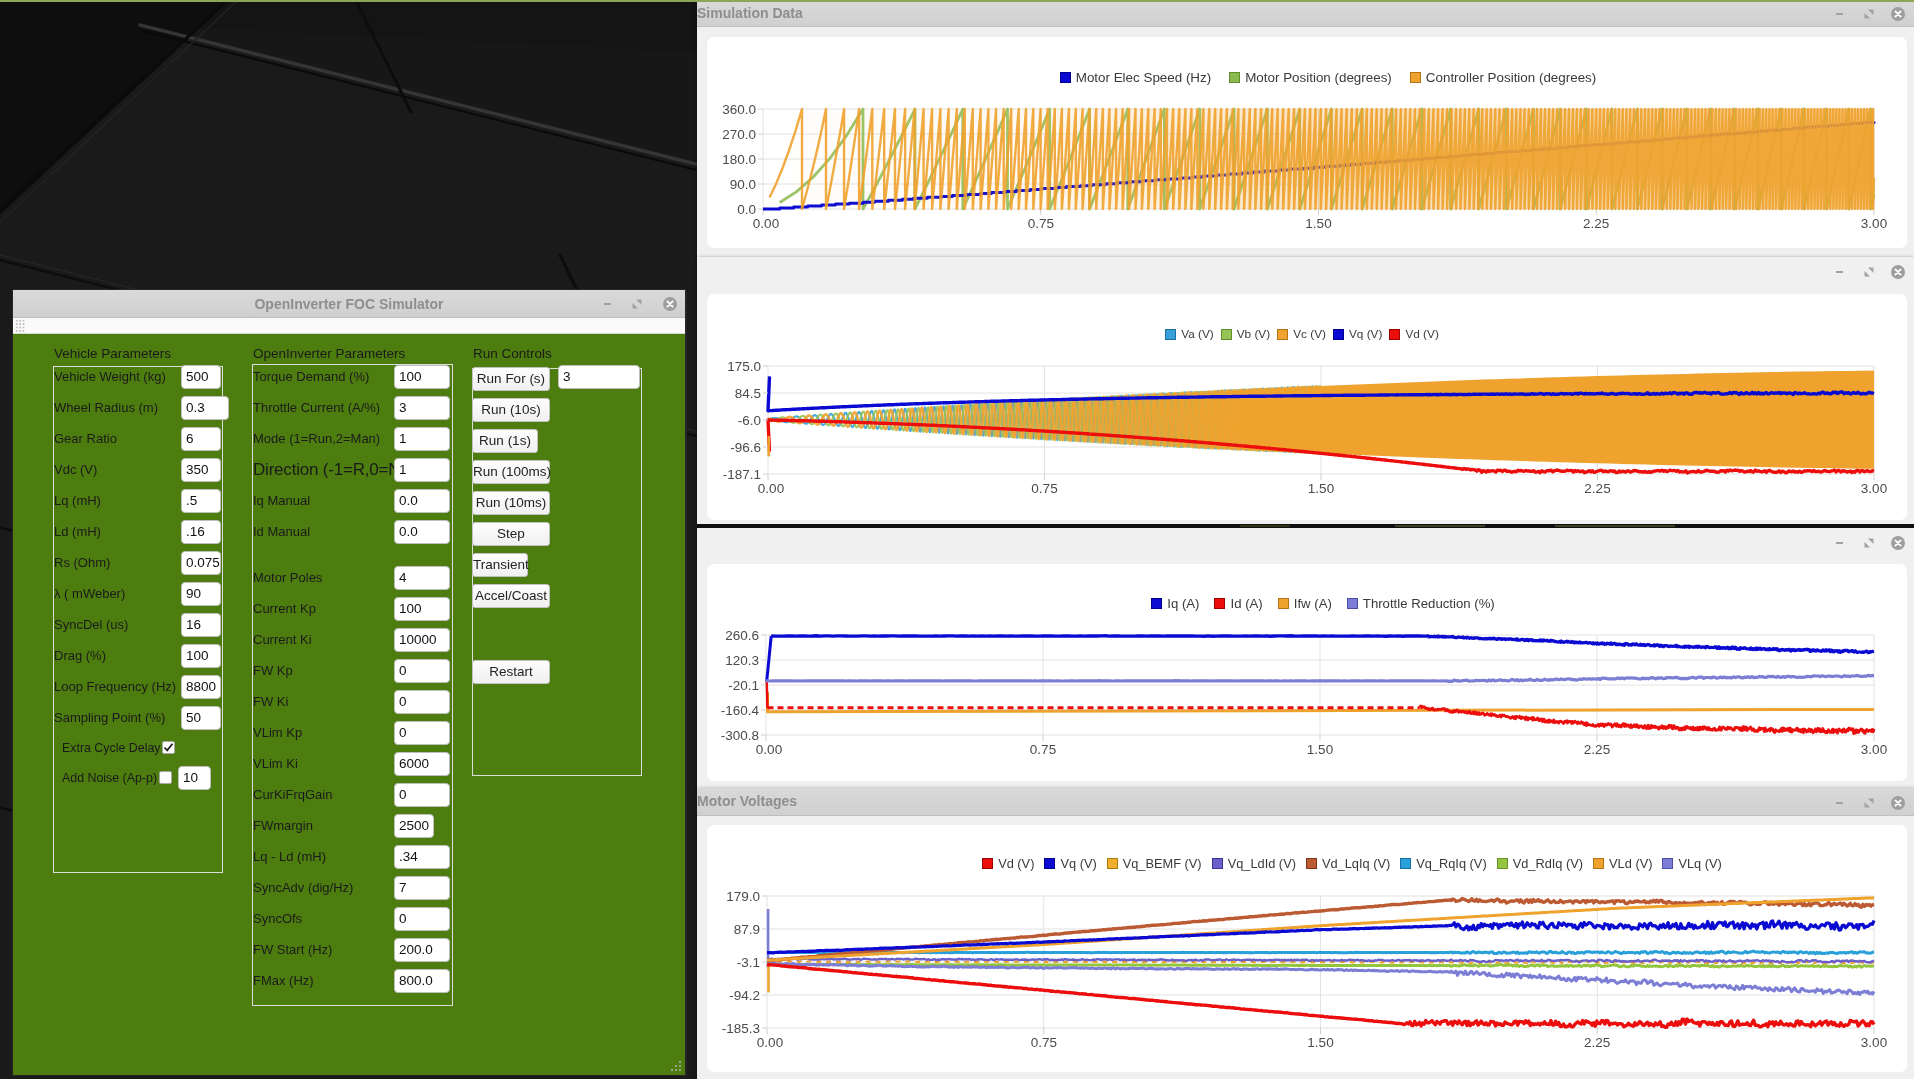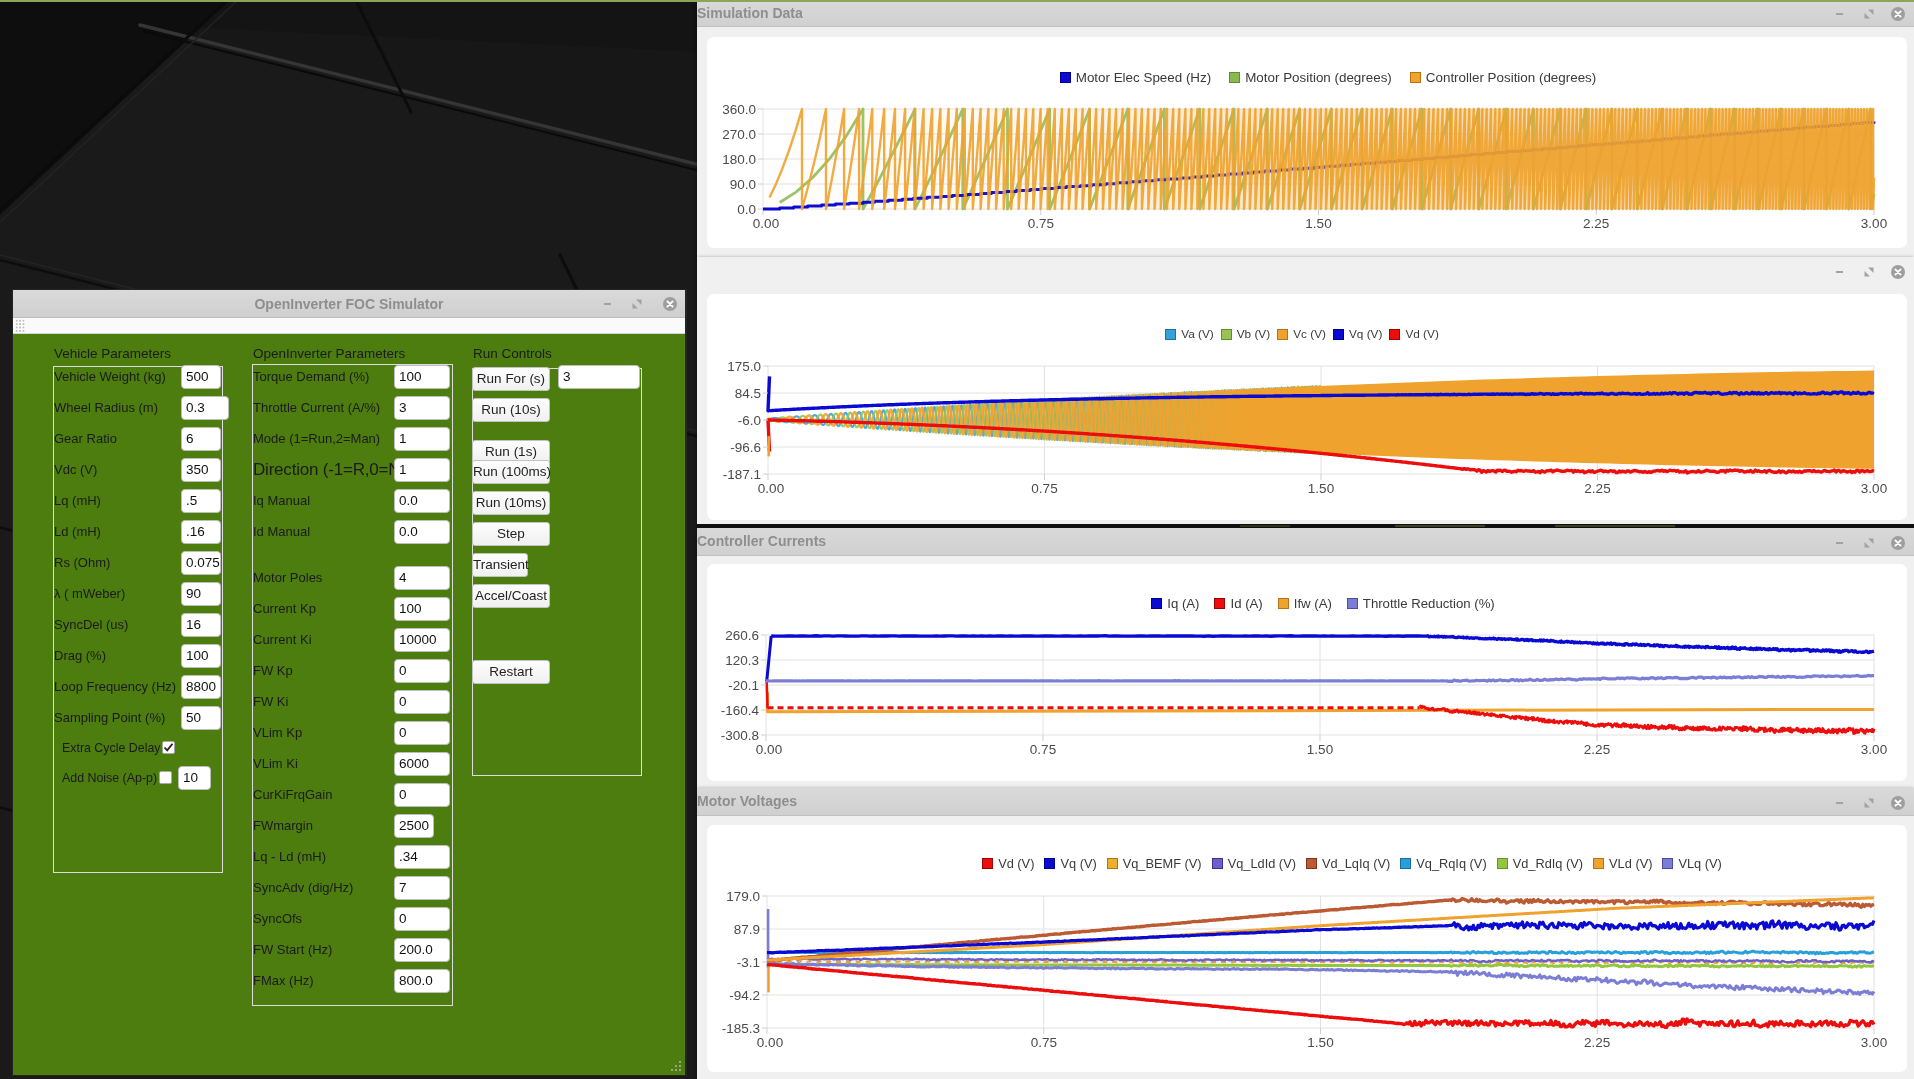--- a/index.html
+++ b/index.html
@@ -133,21 +133,21 @@
       <div class="lab" style="left:240px;top:542px">SyncAdv (dig/Hz)</div>
       <div class="inp" style="left:381px;top:540px;width:56px">7</div>
       <div class="lab" style="left:240px;top:573px">SyncOfs</div>
       <div class="inp" style="left:381px;top:571px;width:56px">0</div>
       <div class="lab" style="left:240px;top:604px">FW Start (Hz)</div>
       <div class="inp" style="left:381px;top:602px;width:56px">200.0</div>
       <div class="lab" style="left:240px;top:635px">FMax (Hz)</div>
       <div class="inp" style="left:381px;top:633px;width:56px">800.0</div>
       <div class="btn" style="left:459px;top:31px;width:78px">Run For (s)</div>
       <div class="btn" style="left:459px;top:62px;width:78px">Run (10s)</div>
-      <div class="btn" style="left:459px;top:104px;width:78px">Run (1s)</div>
+      <div class="btn" style="left:459px;top:93px;width:66px">Run (1s)</div>
       <div class="btn" style="left:459px;top:124px;width:78px">Run (100ms)</div>
       <div class="btn" style="left:459px;top:155px;width:78px">Run (10ms)</div>
       <div class="btn" style="left:459px;top:186px;width:78px">Step</div>
       <div class="btn" style="left:459px;top:217px;width:56px">Transient</div>
       <div class="btn" style="left:459px;top:248px;width:78px">Accel/Coast</div>
       <div class="inp" style="left:545px;top:29px;width:82px">3</div>
       <div class="btn" style="left:459px;top:324px;width:78px">Restart</div>
       <svg class="rgrip" width="14" height="14" viewBox="0 0 14 14">
         <circle cx="11" cy="3" r="1" fill="#b5b5b5"></circle>
         <circle cx="7" cy="7" r="1" fill="#b5b5b5"></circle>
@@ -168,21 +168,20 @@
 <path d="M4.4 4.4 L9.6 9.6 M9.6 4.4 L4.4 9.6" stroke="#fff" stroke-width="1.9" stroke-linecap="round"></path>
     </svg></div>
 <div class="cwin" style="left:697px;top:0px;width:1217px;height:257px">
 <div class="ctb" style="height:27px"><span class="ttl">Simulation Data</span></div>
 <div class="panel" style="left:10px;top:37px;width:1200px;height:211px"></div>
 </div>
 <div class="cwin" style="left:697px;top:257px;width:1217px;height:267px">
 <div class="panel" style="left:10px;top:37px;width:1200px;height:226px"></div>
 </div>
 <div class="cwin" style="left:697px;top:528px;width:1217px;height:260px">
-<div class="ctb" style="height:28px"><span class="ttl">Controller Currents</span></div>
 <div class="panel" style="left:10px;top:36px;width:1200px;height:217px"></div>
 </div>
 <div class="cwin" style="left:697px;top:788px;width:1217px;height:291px">
 <div class="ctb" style="height:28px"><span class="ttl">Motor Voltages</span></div>
 <div class="panel" style="left:10px;top:37px;width:1200px;height:247px"></div>
 </div>
 <svg class="chart" width="1914" height="1079" viewBox="0 0 1914 1079">
     <line x1="763" y1="109.0" x2="1874" y2="109.0" stroke="#e2e2e2" stroke-width="1"></line>
     <line x1="763" y1="134.0" x2="1874" y2="134.0" stroke="#e2e2e2" stroke-width="1"></line>
     <line x1="763" y1="159.0" x2="1874" y2="159.0" stroke="#e2e2e2" stroke-width="1"></line>

